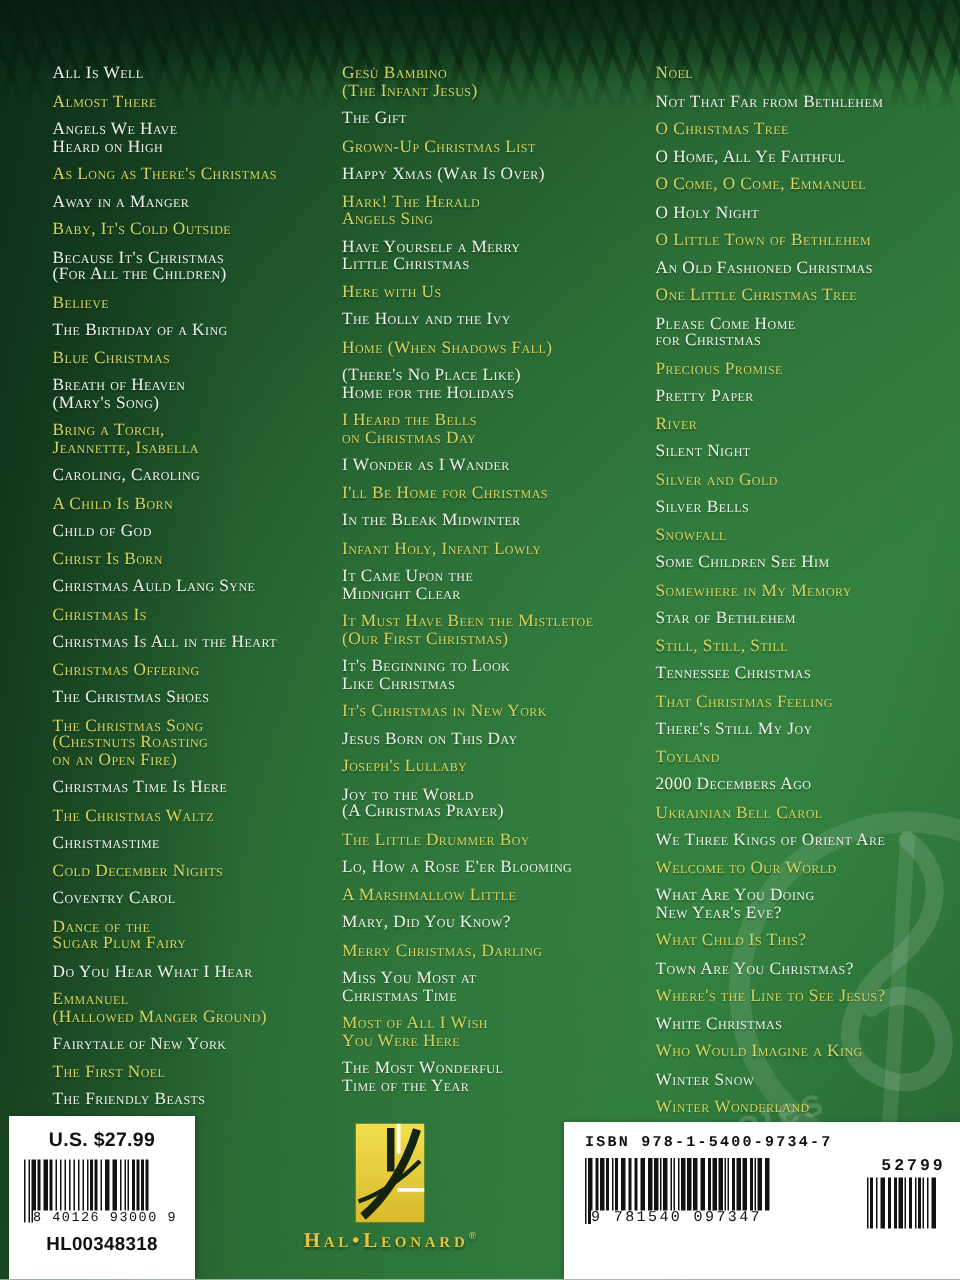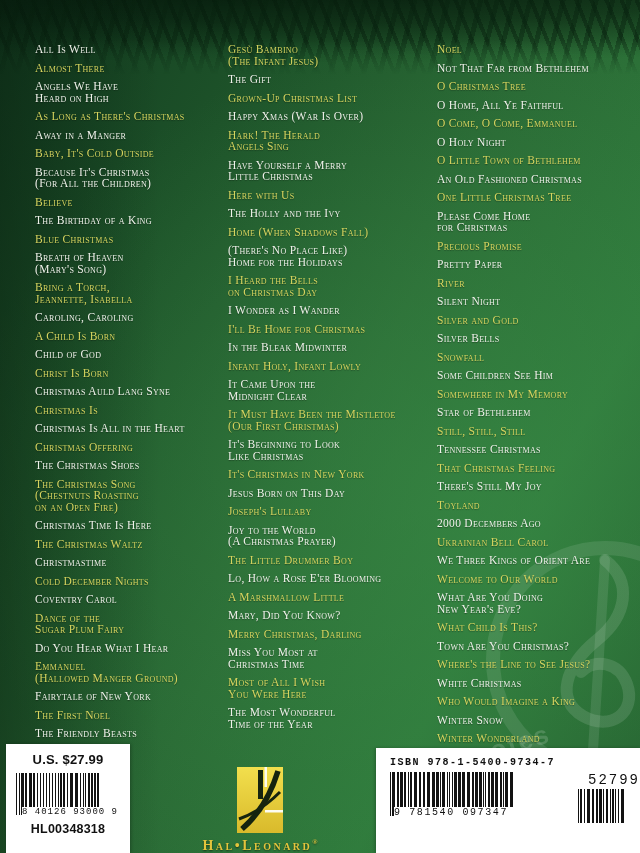--- a/index.html
+++ b/index.html
@@ -55,39 +55,39 @@
   .barcode-wrap{position:relative;margin:6px auto 0;width:104px;height:42px;}
   .bars{position:absolute;left:0;top:0;width:100%;height:100%;display:flex;align-items:stretch;}
   .bar{display:inline-block;background:#121212;height:100%;flex:none;}
   .digits{
     position:absolute;left:6px;right:6px;bottom:-2px;background:#ffffff;
     font-family:"Liberation Mono",monospace;font-size:9px;color:#111;
     letter-spacing:1px;white-space:nowrap;
   }
   .catalog{font-size:12.5px;font-weight:bold;color:#111;margin-top:7px;letter-spacing:0.2px;}
   
-  .hl-logo{position:absolute;left:180px;top:767px;width:160px;text-align:center;}
+  .hl-logo{position:absolute;left:180px;top:749px;width:160px;text-align:center;}
   .hl-mark{width:46px;height:66px;margin:0 auto;display:block;}
   .hl-name{
     margin-top:5px;font-variant:small-caps;font-weight:bold;font-size:14px;
     letter-spacing:2.5px;color:#e3c43c;text-shadow:0 1px 2px rgba(0,0,0,0.55);
   }
   .hl-name sup{font-size:7px;letter-spacing:0;}
   
   .isbn-box{
     position:absolute;left:376px;top:748px;width:264px;height:105px;background:#ffffff;
     box-shadow:-1px 0 3px rgba(0,0,0,0.25);
     font-family:"Liberation Mono",monospace;color:#111;
   }
   .isbn-line{font-size:10px;font-weight:bold;letter-spacing:1.5px;margin:9px 0 4px 14px;}
   .isbn-row{display:flex;align-items:flex-start;margin-left:14px;}
   .ean-wrap{position:relative;width:152px;height:44px;padding-left:48px;}
   .ean-wrap .digits{left:4px;right:4px;letter-spacing:1.6px;font-size:10px;}
   .addon-wrap{margin-left:12px;width:68px;}
-  .addon-digits{font-size:14px;font-weight:normal;letter-spacing:2px;text-align:right;}
+  .addon-digits{font-size:11px;font-weight:bold;letter-spacing:2px;text-align:center;}
   .addon-bars{position:relative;width:62px;height:34px;margin:1px auto 0;}
 </style>
 </head>
 <body>
 
 <div class="pine-band"></div>
 <div class="shade-left"></div>
 
 <svg class="watermark" width="230" height="270" viewBox="0 0 230 270">
   <circle cx="150" cy="140" r="112" fill="none" stroke="rgba(255,255,255,0.10)" stroke-width="14"></circle>

